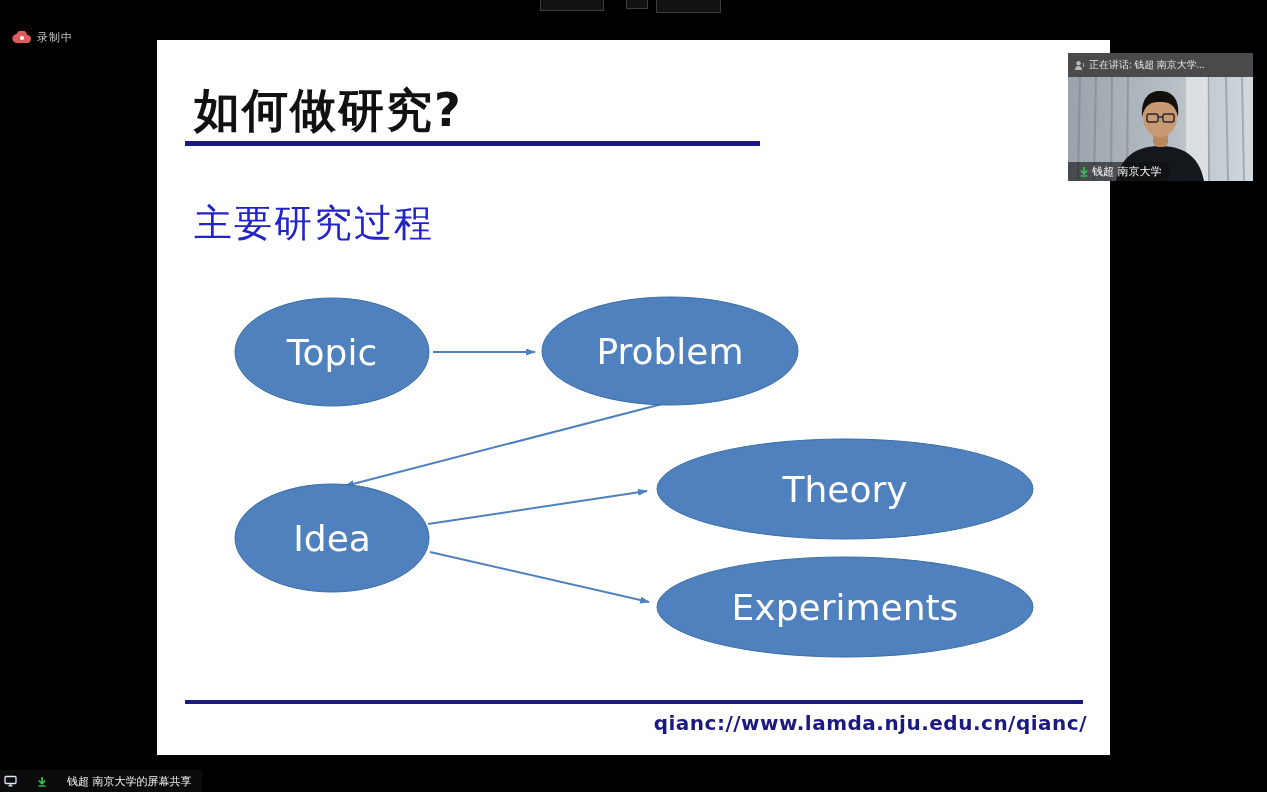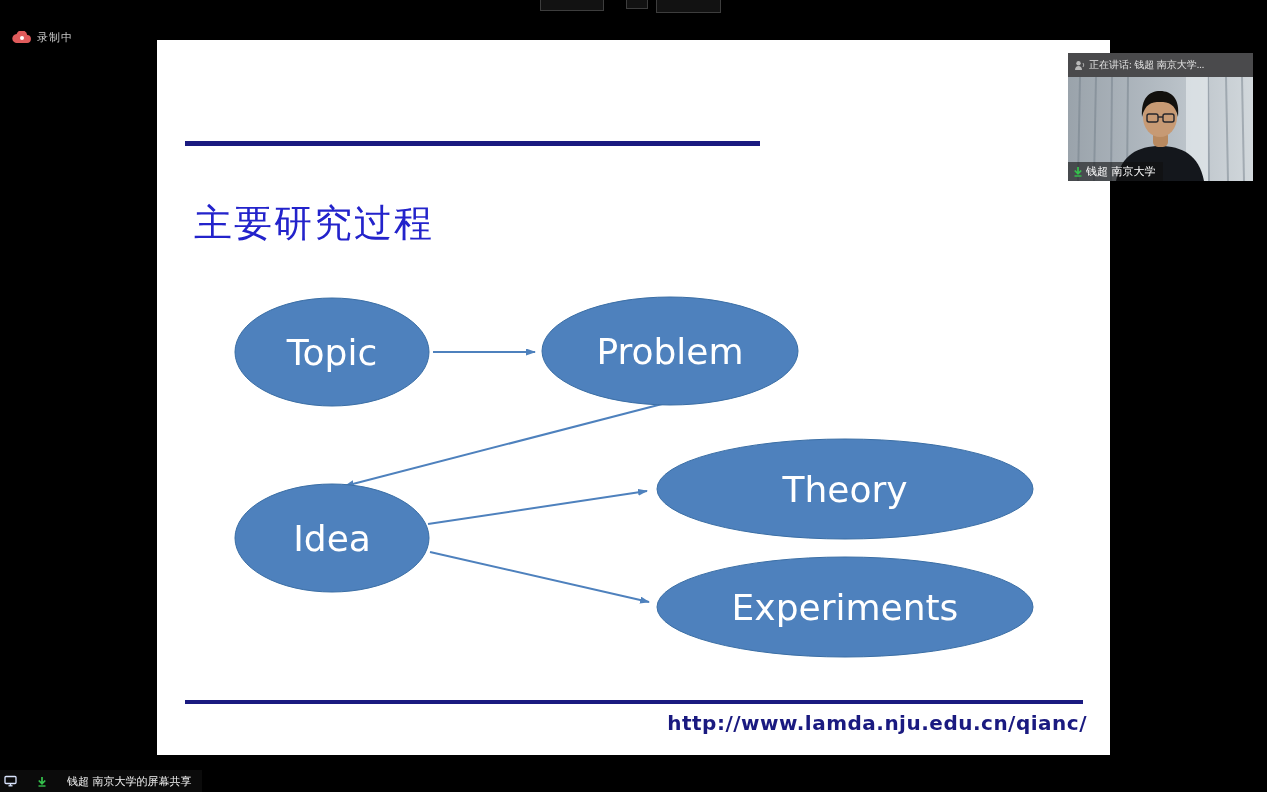--- a/index.html
+++ b/index.html
@@ -40,21 +40,21 @@
   
   .thumb{position:absolute;left:1068px;top:53px;width:185px;height:128px;background:#222;}
   .thumb-header{
     height:24px;background:#4a4a4c;display:flex;align-items:center;gap:4px;
     padding:0 6px;box-sizing:border-box;overflow:hidden;font-family:Liberation Serif, serif;
   }
   .thumb-header .banner{color:#e2e2e2;font-size:10px;white-space:nowrap;}
   .thumb-video{position:relative;width:185px;height:104px;overflow:hidden;}
   .name-tag{
     position:absolute;left:0;bottom:0;display:flex;align-items:center;gap:3px;
-    background:rgba(15,15,15,0.6);padding:2px 7px 2px 5px;
+    background:rgba(15,15,15,0.6);padding:2px 7px 2px 11px;
   }
   .name-tag .name{color:#ffffff;font-size:11px;white-space:nowrap;}
 
   
   .share-bar{
     position:absolute;left:0;bottom:0;height:22px;background:#0b0b0b;
     display:flex;align-items:center;gap:20px;padding:0 10px 0 4px;
   }
   .share-bar .label{color:#f2f2f2;font-size:11px;white-space:nowrap;}
 
@@ -107,24 +107,25 @@
       <g>
         <ellipse cx="175" cy="498" rx="97" ry="54" stroke="#3A6EA5" stroke-width="1" fill="#4E81BD"></ellipse>
         <text x="175" y="498" dominant-baseline="central">Idea</text>
       </g>
       <g>
         <ellipse cx="688" cy="567" rx="188" ry="50" stroke="#3A6EA5" stroke-width="1" fill="#4E81BD"></ellipse>
         <text x="688" y="567" dominant-baseline="central">Experiments</text>
       </g>
     </svg>
 
+    <div class="slide-title">如何做研究?</div>
     <div class="title-underline"></div>
     <div class="slide-subtitle">主要研究过程</div>
     <div class="bottom-line"></div>
-    <div class="slide-url">http://www.lamda.nju.edu.cn/qianc/</div>
+    <div class="slide-url">qianc://www.lamda.nju.edu.cn/qianc/</div>
   </div>
 
   <div class="thumb">
     <div class="thumb-header">
       <span class="icon">
         <svg width="11" height="11" viewBox="0 0 11 11">
           <circle cx="4.5" cy="3.2" r="2.2" fill="#b9b9b9"></circle>
           <path d="M1 10 c0-2.6 1.6-4 3.5-4 s3.5 1.4 3.5 4 Z" fill="#b9b9b9"></path>
           <path d="M9 3 q1.6 2 0 4" stroke="#b9b9b9" stroke-width="0.9" fill="none"></path>
         </svg>

